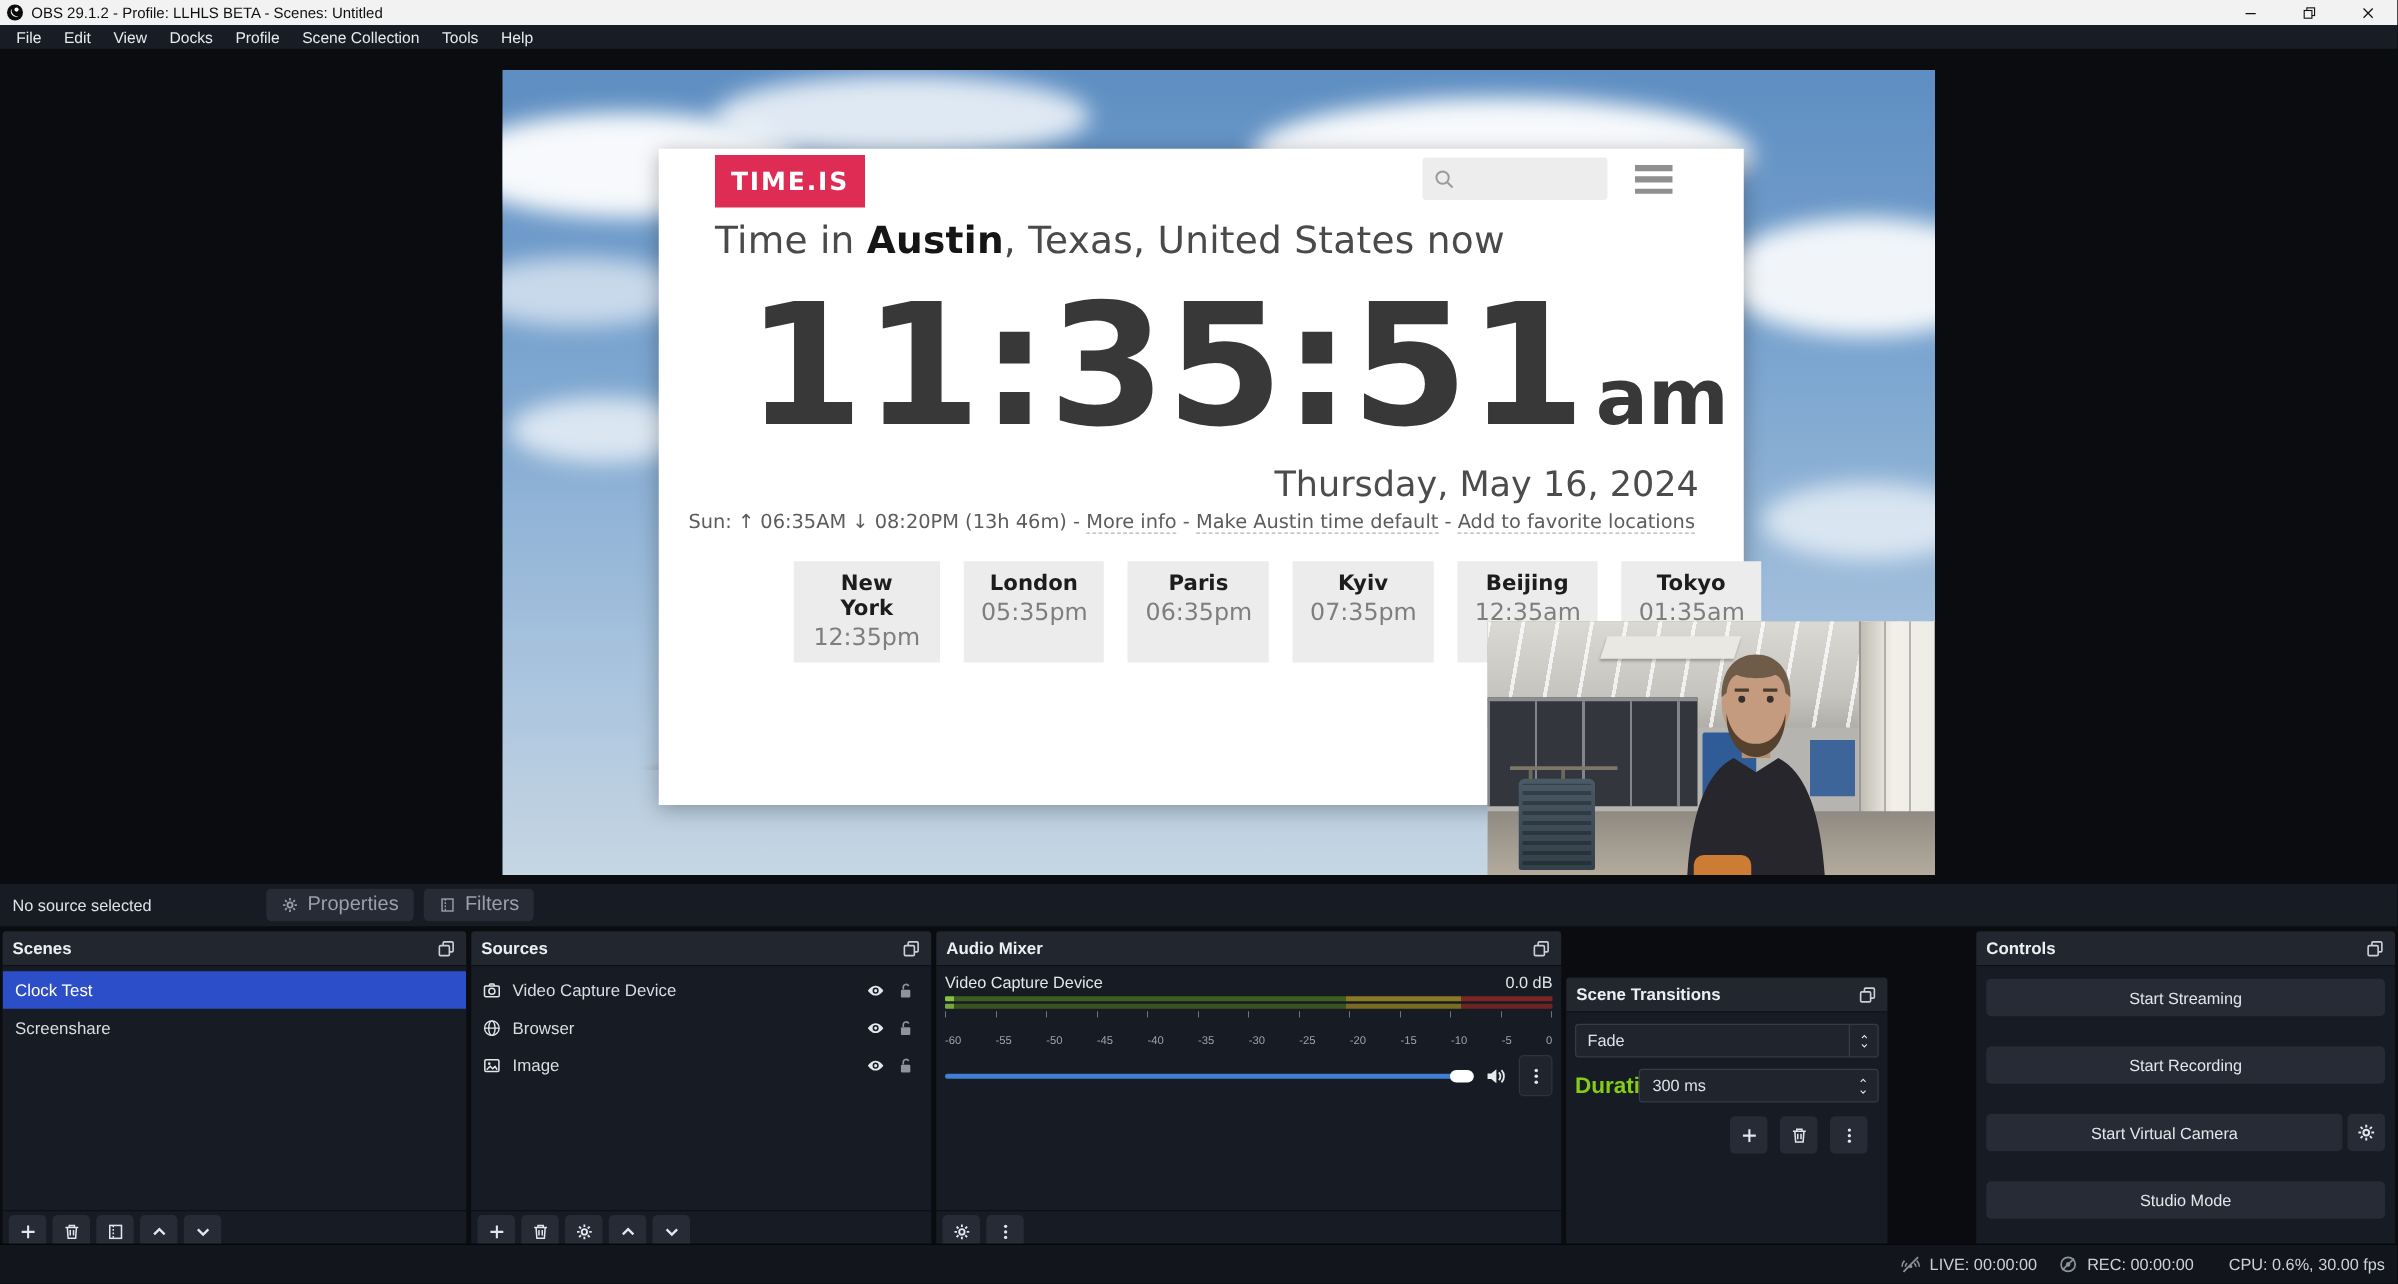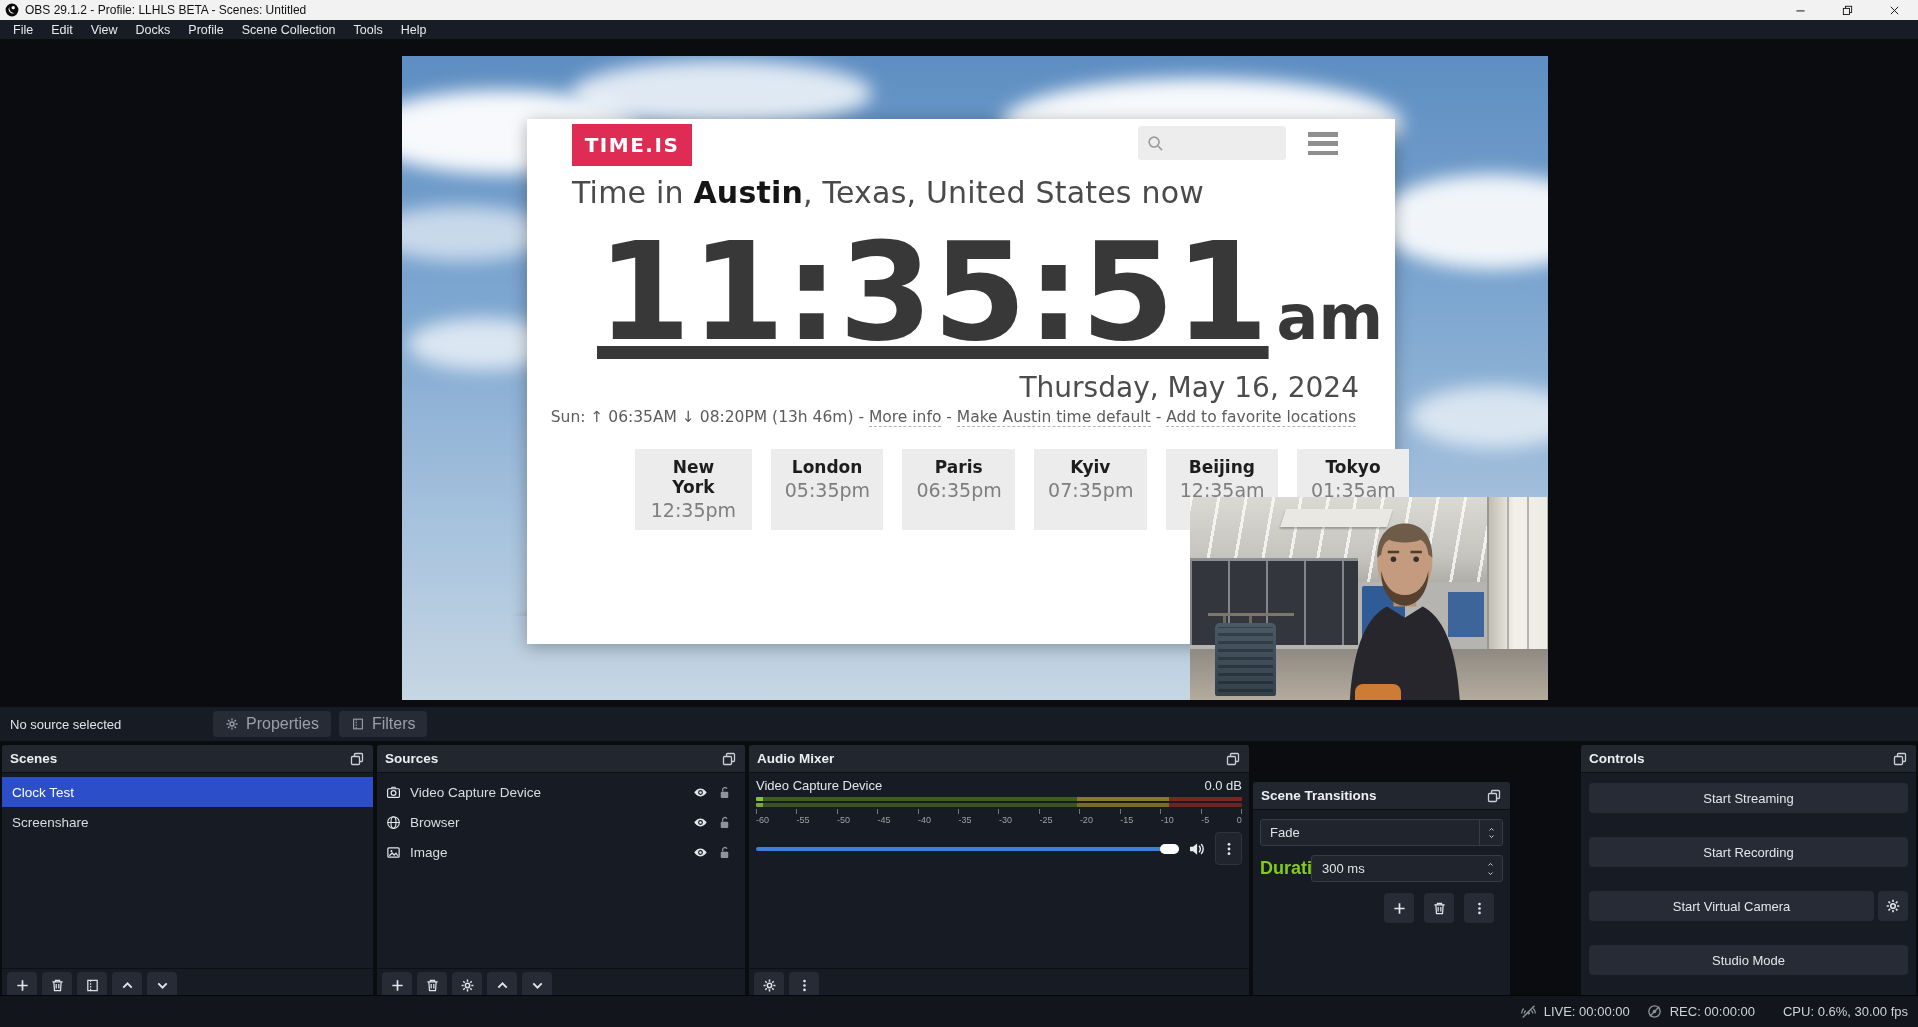--- a/index.html
+++ b/index.html
@@ -51,21 +51,21 @@
   .ti-logo { position:absolute; left:45px; top:5px; width:120px; height:42px; background:#de2c55; color:#fff;
     display:flex; align-items:center; justify-content:center; font-weight:bold; font-size:20px; letter-spacing:1.5px; }
   .ti-search { position:absolute; left:611px; top:7px; width:148px; height:34px; background:#ededed; border-radius:3px;
     display:flex; align-items:center; padding-left:8px; }
   .ti-search .ic { width:19px; height:19px; }
   .ti-burger { position:absolute; left:781px; top:13px; width:30px; height:23px; display:flex; flex-direction:column; justify-content:space-between; }
   .ti-burger .bar { height:4.5px; background:#8f8f8f; }
   .ti-heading { position:absolute; left:45px; top:56px; font-size:30px; color:#4a4a4a; letter-spacing:.2px; }
   .ti-heading b { color:#151515; }
   .ti-time { position:absolute; left:70px; top:106px; display:flex; align-items:baseline; color:#383838; font-weight:bold; }
-  .ti-digits { font-size:135px; line-height:1;text-decoration:underline; }
+  .ti-digits { font-size:135px; line-height:1; }
   .ti-ampm { font-size:62px; line-height:1; margin-left:8px; }
   .ti-date { position:absolute; right:36px; top:252px; font-size:28px; color:#4c4c4c; }
   .ti-sun { position:absolute; right:39px; top:289px; font-size:15.5px; color:#5c5c5c; white-space:pre; }
   .ti-link { border-bottom:1px dashed #b3b3b3; }
   .ti-cities { position:absolute; left:108px; top:330px; display:flex; gap:19px; }
   .city { background:#ececec; padding:8px 14px 9px; text-align:center; min-width:74px; }
   .city .nm { font-weight:bold; font-size:17px; color:#1d1d1d; }
   .city .tm { font-size:19px; color:#7e7e7e; margin-top:2px; }
 
   
@@ -130,21 +130,21 @@
   
   .mx { padding:5px 7px 0; }
   .mx-head { display:flex; font-size:13px; color:#e2e5ea; }
   .mx-db { margin-left:auto; }
   .mx-meter { margin-top:4px; }
   .meter-bar { height:4px; border-radius:1px;
     background:linear-gradient(90deg,#86c23d 0%,#86c23d 1.5%,#3e5d21 1.5%,#3e5d21 66%,#8a7a22 66%,#8a7a22 85%,#7c2525 85%,#7c2525 100%); }
   .meter-bar.b2 { margin-top:2px; opacity:.85; }
   .meter-ruler { margin-top:2px; height:5px;
     background:repeating-linear-gradient(90deg,#70747c 0 1px, rgba(0,0,0,0) 1px calc((100% - 1px)/12)); }
-  .meter-nums { display:flex; justify-content:space-between; font-size:9px; color:#9da1a8; margin-top:1px; }
+  .meter-nums { display:flex; justify-content:space-between; font-size:9px; color:#9da1a8; margin-top:13px; }
   .mx-sl { display:flex; align-items:center; gap:9px; margin-top:7px; }
   .sl-track { position:relative; flex:1; height:4px; border-radius:2px; background:#3f7fd4; }
   .sl-handle { position:absolute; right:0; top:-3px; width:19px; height:10px; background:#fff; border-radius:5px; }
   .mx-speaker { width:18px; height:18px; color:#e6e9ee; }
   .mx-dots { width:27px; height:33px; background:#20242d; border:1px solid #2e333d; border-radius:4px;
     display:flex; align-items:center; justify-content:center; color:#d6dae0; }
 
   
   .tr { padding:9px 7px 0; }
   .sel-box { height:27px; background:#20242d; border:1px solid #353b47; border-radius:3px; display:flex; align-items:center;

